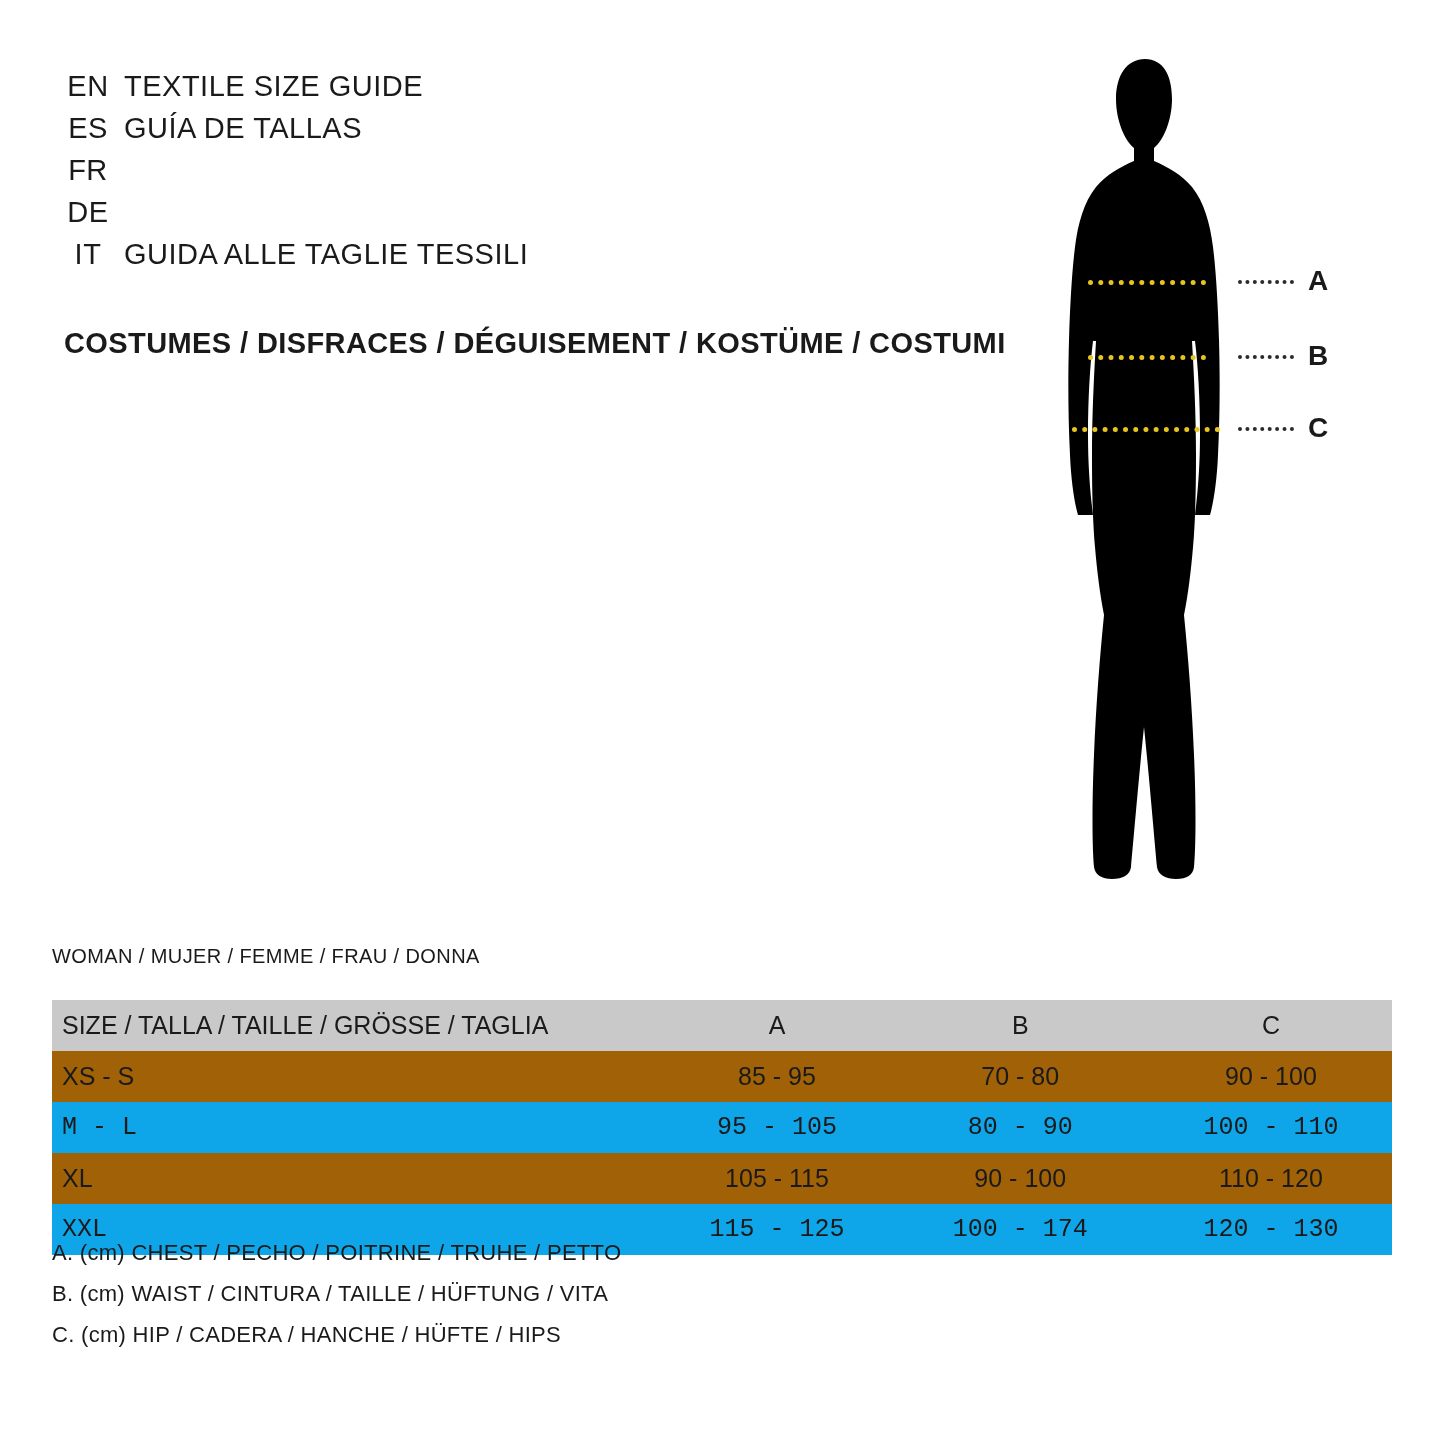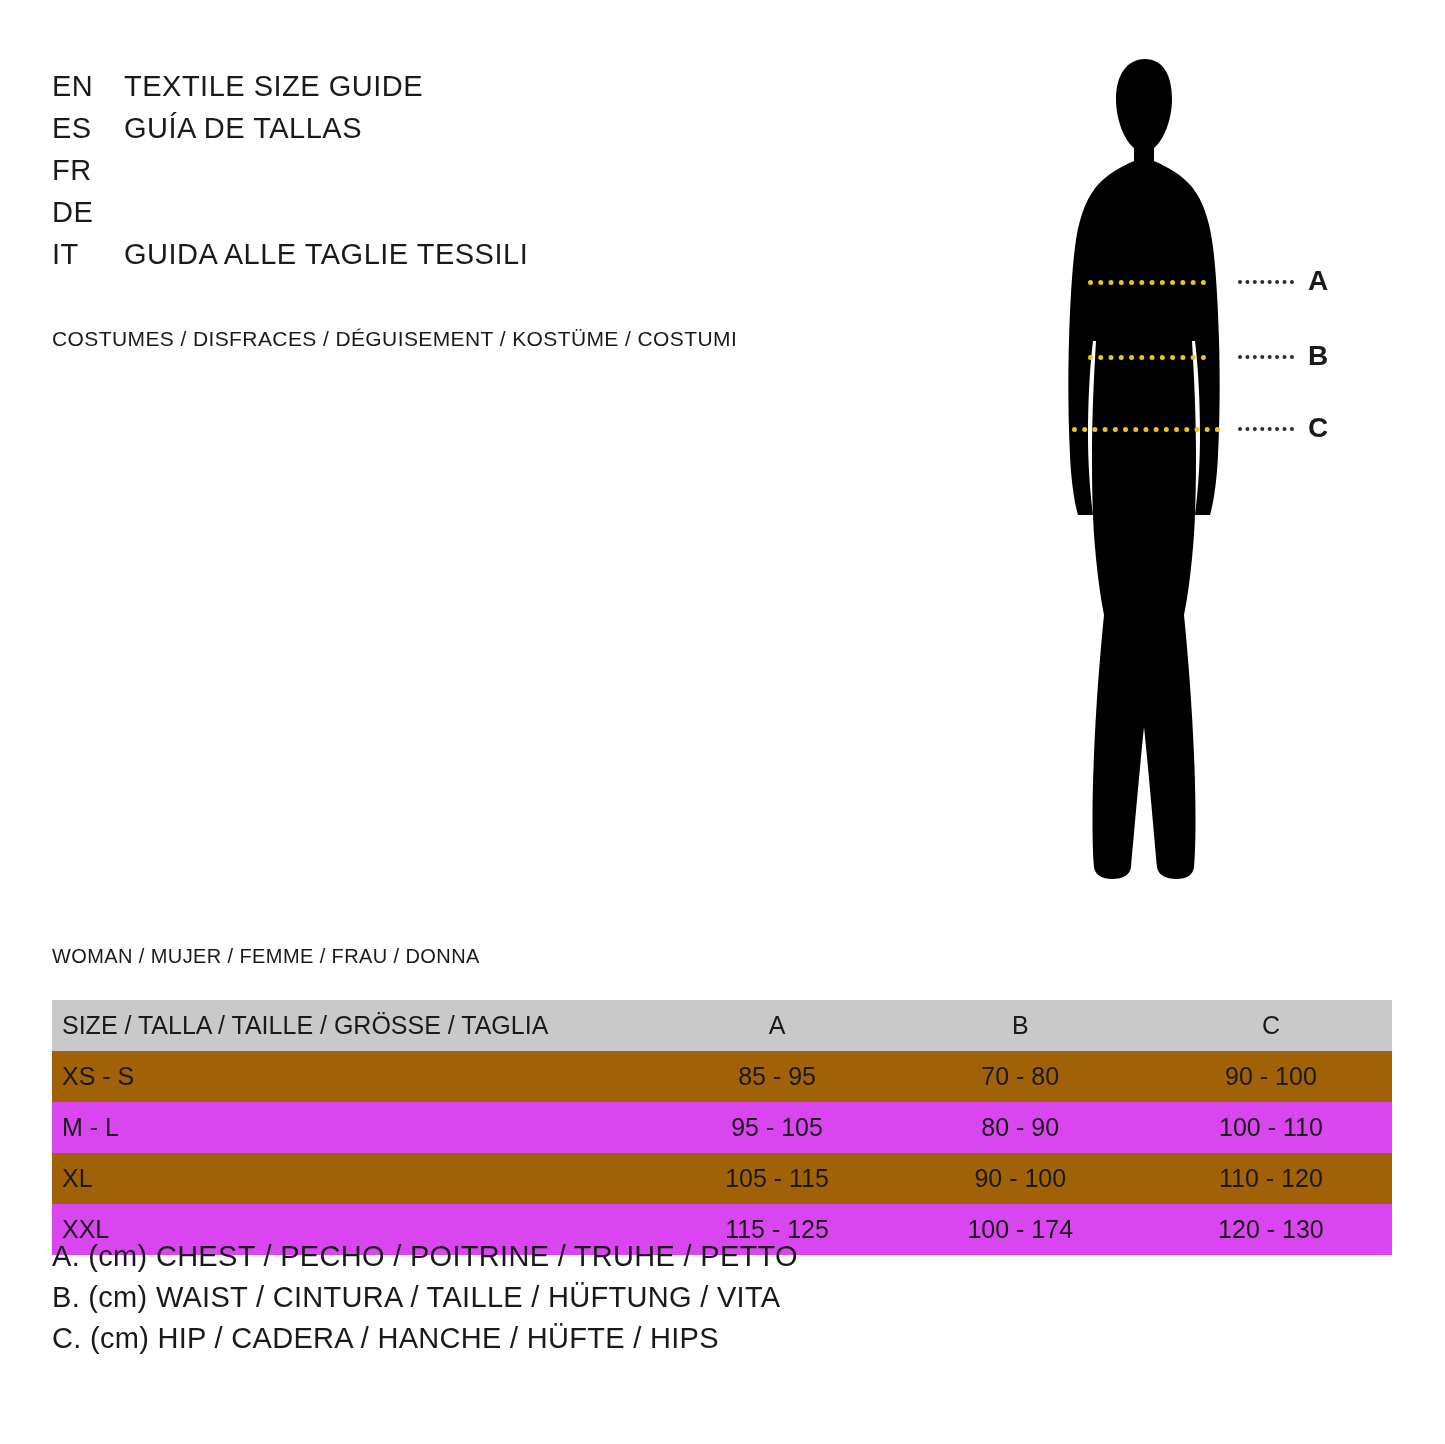--- a/index.html
+++ b/index.html
@@ -14,43 +14,44 @@
     font-family: "Liberation Sans", sans-serif;
     color: #1a1a1a;
     overflow: hidden;
   }
 
   
   .lang-block {
     position: absolute;
     left: 52px;
     top: 70px;
+    text-align: center;
   }
   .lang-row {
     display: flex;
     align-items: baseline;
     height: 42px;
     font-size: 29px;
     letter-spacing: 0.5px;
     color: #1a1a1a;
   }
   .lang-code {
     width: 72px;
     flex: 0 0 72px;
   }
   .lang-text {
     white-space: nowrap;
   }
 
   .costumes-line {
     position: absolute;
-    left: 52px;
+    left: 64px;
     top: 327px;
-    font-size: 21px;
-    font-weight: normal;
+    font-size: 29px;
+    font-weight: bold;
     letter-spacing: 0.4px;
     white-space: nowrap;
   }
 
   
   .figure-area {
     position: absolute;
     left: 1010px;
     top: 55px;
     width: 400px;
@@ -110,34 +111,35 @@
     padding-left: 10px;
     width: 590px;
   }
   table.size-table thead tr {
     background: #c9c9c9;
   }
   table.size-table tbody tr.odd {
     background: #a16207;
   }
   table.size-table tbody tr.even {
-    background: #d946ef;
+    background: #0ea5e9;
+    font-family: Liberation Mono, monospace;
   }
   table.size-table col.colA { width: 245px; }
   table.size-table col.colB { width: 245px; }
   table.size-table col.colC { width: 260px; }
 
   
   .legend {
     position: absolute;
     left: 52px;
     top: 1240px;
   }
   .legend-row {
-    font-size: 29px;
+    font-size: 22px;
     height: 41px;
     letter-spacing: 0.3px;
     white-space: nowrap;
   }
 </style>
 </head>
 <body>
 
 <div class="lang-block">
   <div class="lang-row">

